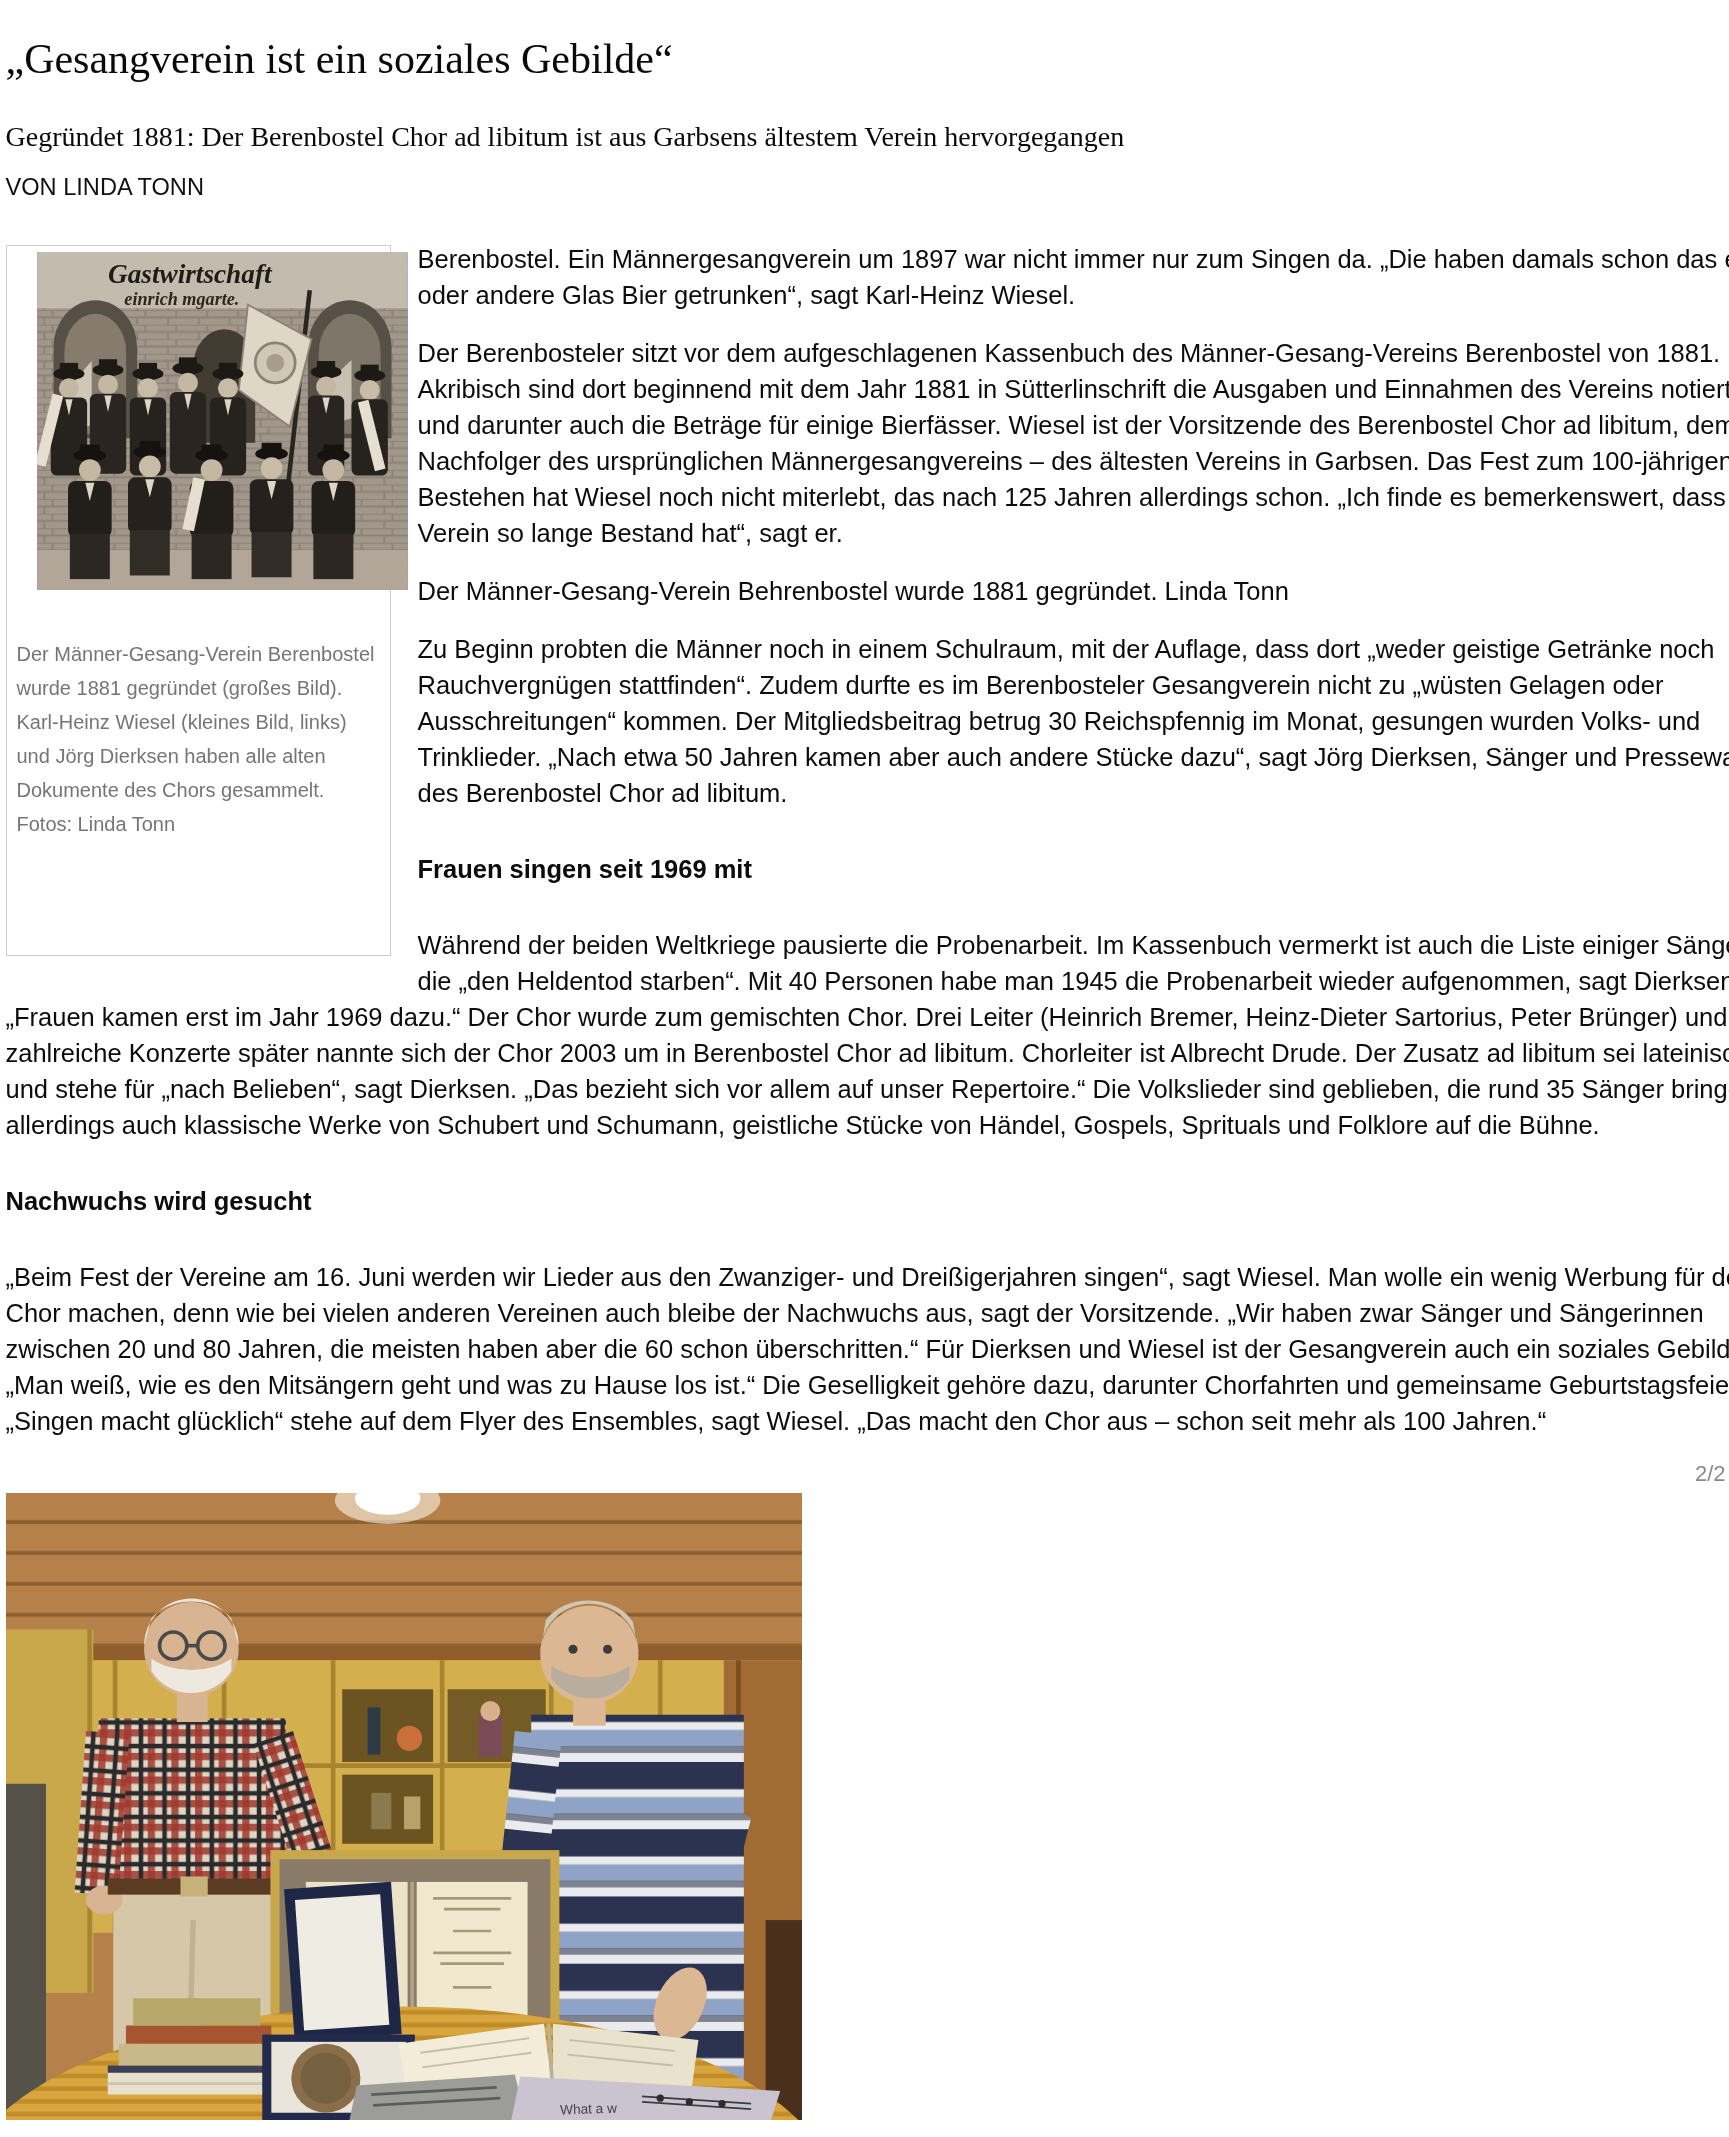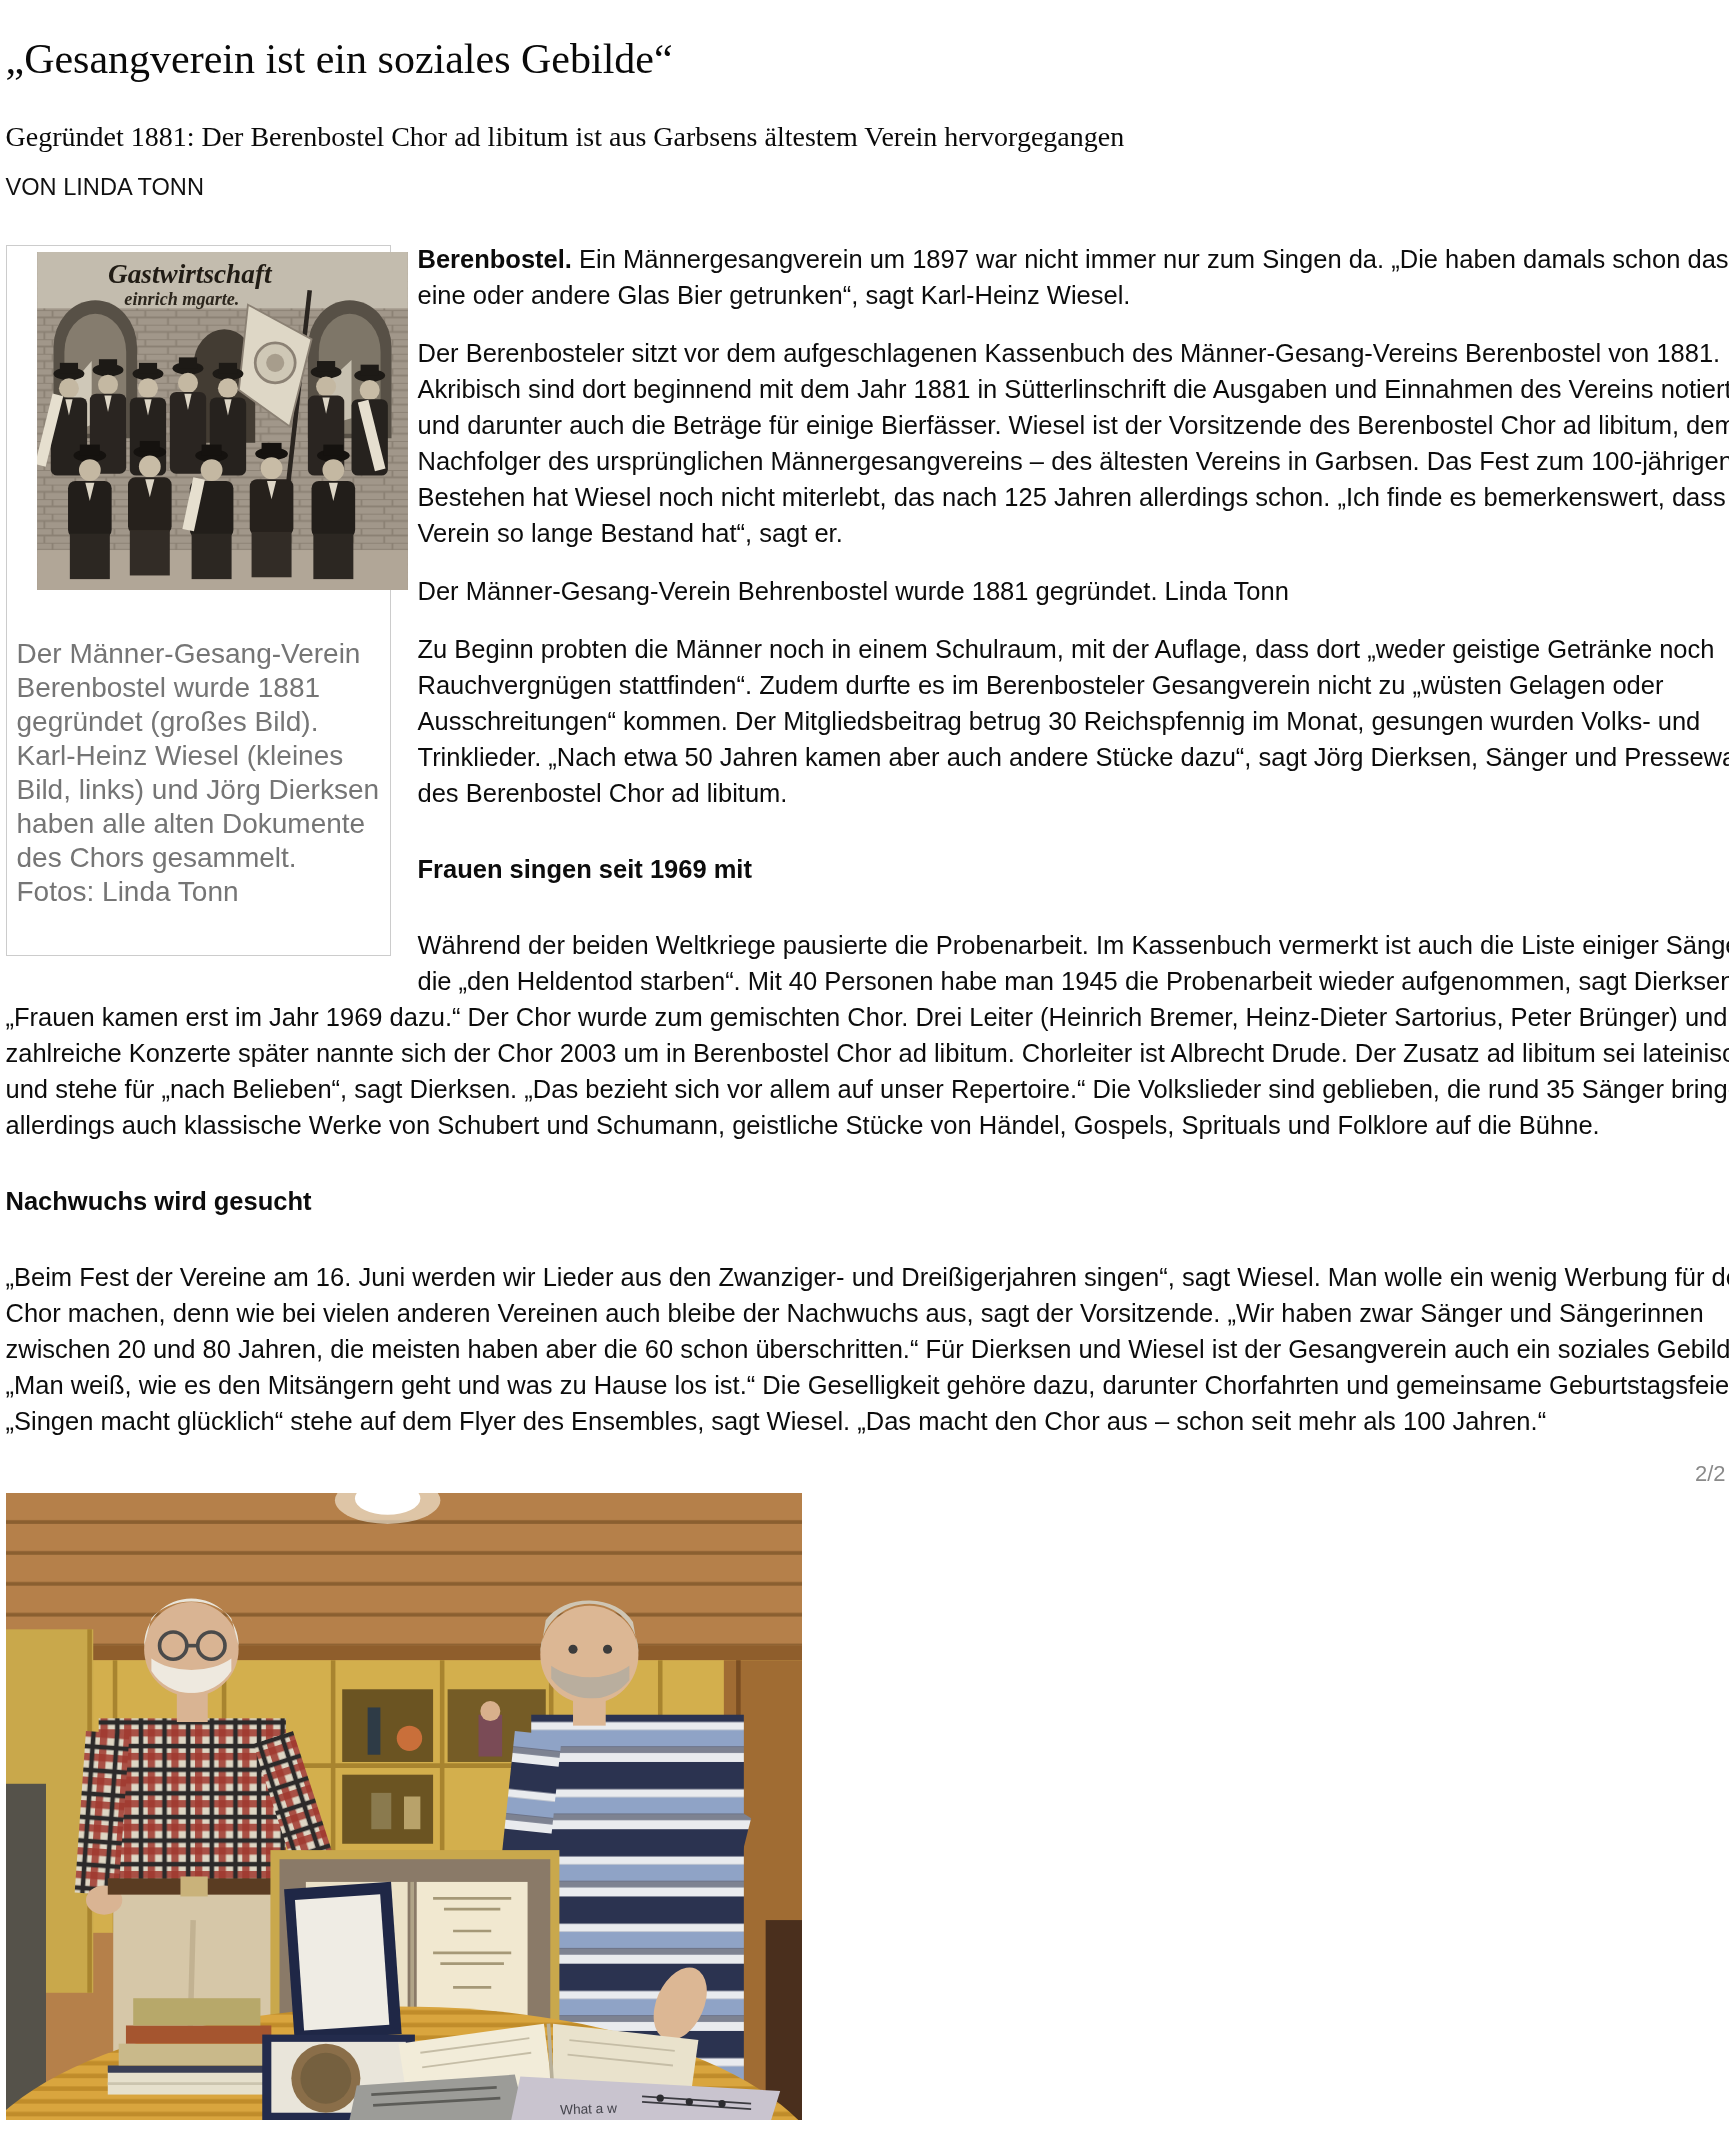--- a/index.html
+++ b/index.html
@@ -23,26 +23,26 @@
   .byline { font-size:23.6px; margin:0 0 40px 0; color:#111; }
 
   .figure {
     float:left; width:385px; min-height:711px; box-sizing:border-box;
     border:0.9px solid #cccccc; background:#fff;
     padding:6.4px 6.4px 27px 6.4px; margin:3.6px 27px 11px 0;
   }
   .figure .photo-wrap { width:371px; height:338px; overflow:hidden; background:#a79d90;margin-left:24px; }
   .figure .caption {
     margin-top:47px; padding:0 3.6px;
-    color:#757575; font-size:28px; line-height:34px;
+    color:#757575; font-size:20px; line-height:34px;
   }
 
   .content { font-size:25.5px; line-height:36px; color:#0c0c0c; }
   .content p { margin:0 0 22px 0; }
-  .lead { font-weight:bold;margin-top:47px; }
+  .lead { font-weight:normal;margin-top:47px; }
   .content h2 {
     font-size:25.5px; line-height:36px; font-weight:bold;
     margin:40px 0 40px 0; color:#0c0c0c;
   }
 
   .pagination {
     width:1720px; text-align:right;
     color:#8a8a8a; font-size:22px;
     margin:5.5px 0 5.5px 0;
   }

